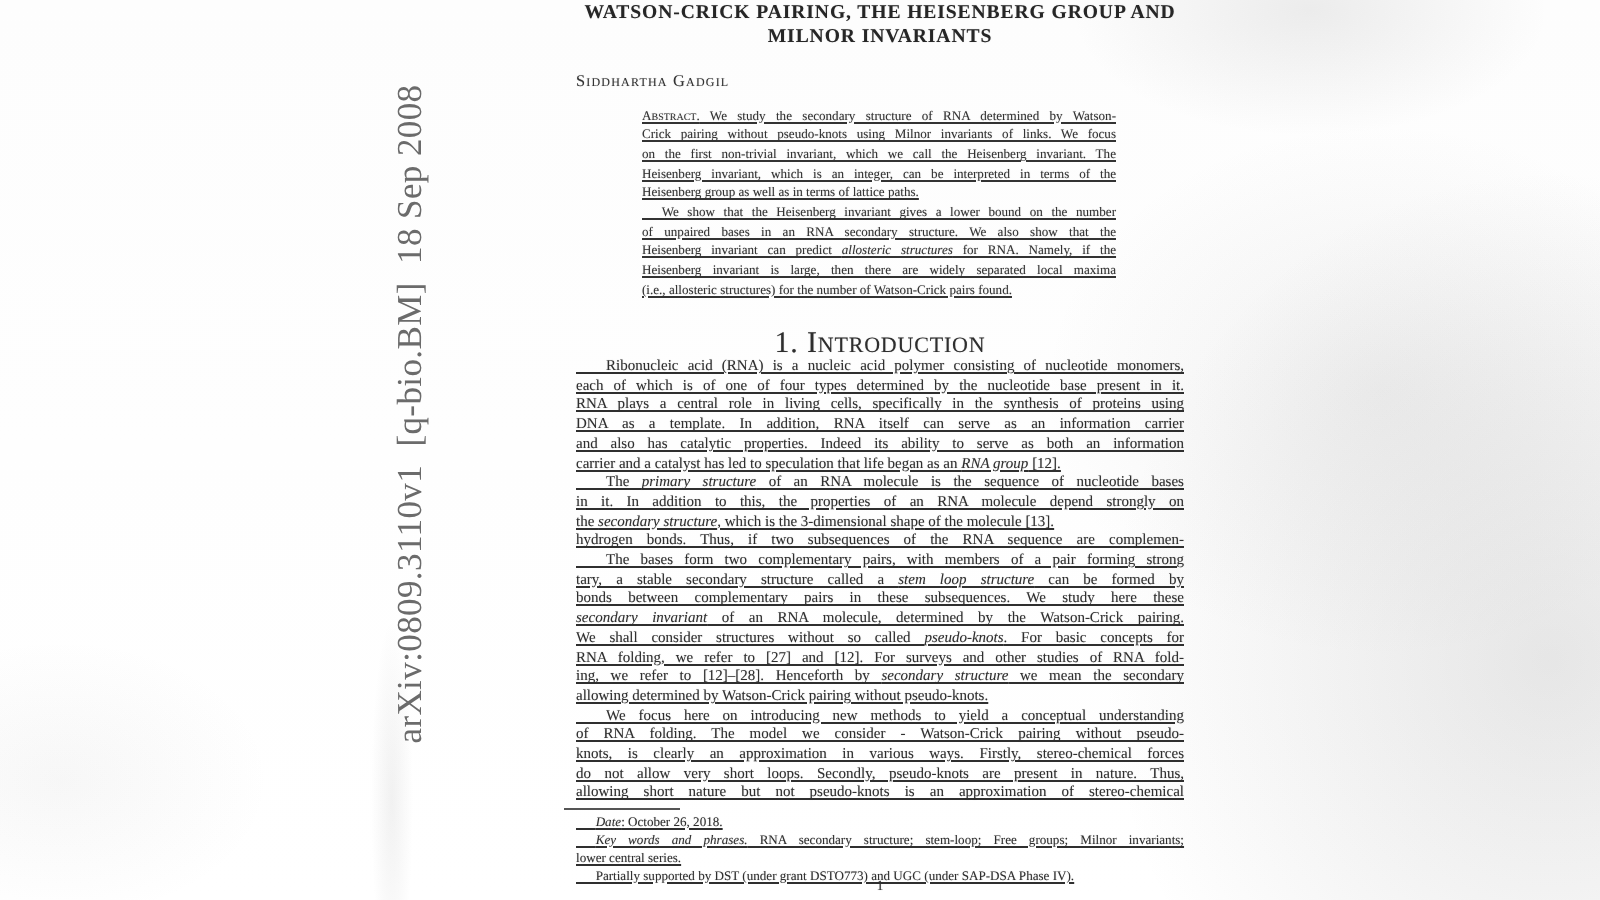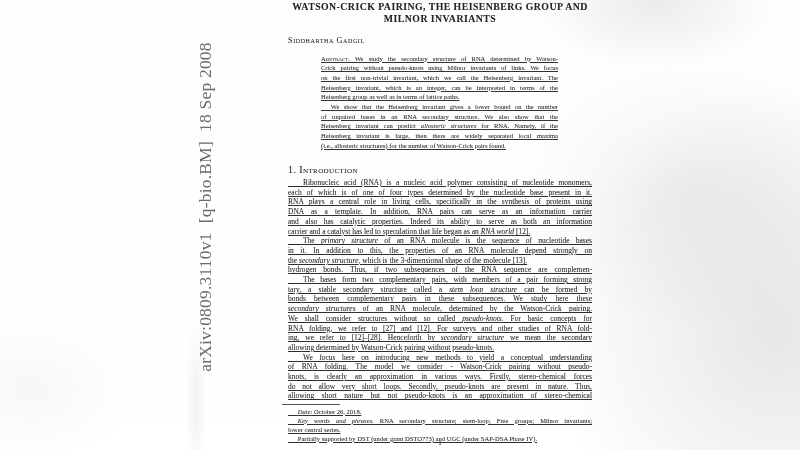--- a/index.html
+++ b/index.html
@@ -23,22 +23,22 @@
   }
   .textblock{position:absolute;left:288px;top:0;width:304px;height:450px;
     text-shadow:0 0 0.5px rgba(60,60,60,0.35);}
   .title{position:absolute;top:1px;left:0;right:0;font-weight:bold;
     font-size:9.8px;line-height:11.5px;letter-spacing:0.45px;color:#262626;}
   .title .ln{text-align:center;}
   .author{position:absolute;top:36px;left:0;right:0;text-align:left;
     font-variant:small-caps;font-size:8.2px;letter-spacing:0.6px;color:#333;}
   .abstract{position:absolute;top:53.5px;left:33px;width:237px;
     font-size:6.55px;line-height:9.7px;color:#333;}
-  .heading{position:absolute;top:164px;left:0;right:0;
-    font-variant:small-caps;font-size:10px;letter-spacing:0.4px;color:#2e2e2e;}
+  .heading{position:absolute;top:164px;left:0;right:0;text-align:center;
+    font-variant:small-caps;font-size:15px;letter-spacing:0.4px;color:#2e2e2e;}
   .bodytext{position:absolute;top:178px;left:0;width:304px;
     font-size:7.5px;line-height:9.7px;}
   .footrule{position:absolute;top:404px;left:-6px;width:58px;height:0;
     border-top:0.9px solid #555;}
   .footnotes{position:absolute;top:406.5px;left:0;width:304px;
     font-size:6.55px;line-height:9.1px;}
   .pagenum{position:absolute;top:439px;left:0;right:0;text-align:center;font-size:7px;}
   .tline{text-align:justify;text-align-last:justify;text-decoration:underline;}
   .tline.last{text-align-last:left;}
   .sc{font-variant:small-caps;}
@@ -71,31 +71,31 @@
         <div class="tline">Heisenberg invariant is large, then there are widely separated local maxima</div>
         <div class="tline last">(i.e., allosteric structures) for the number of Watson-Crick pairs found.</div>
       </div>
 
     <div class="heading">1. Introduction</div>
 
     <div class="bodytext">
         <div class="tline">  Ribonucleic acid (RNA) is a nucleic acid polymer consisting of nucleotide monomers,</div>
         <div class="tline">each of which is of one of four types determined by the nucleotide base present in it.</div>
         <div class="tline">RNA plays a central role in living cells, specifically in the synthesis of proteins using</div>
-        <div class="tline">DNA as a template. In addition, RNA pairs can serve as an information carrier</div>
+        <div class="tline">DNA as a template. In addition, RNA itself can serve as an information carrier</div>
         <div class="tline">and also has catalytic properties. Indeed its ability to serve as both an information</div>
-        <div class="tline last">carrier and a catalyst has led to speculation that life began as an <i>RNA world</i> [12].</div>
+        <div class="tline last">carrier and a catalyst has led to speculation that life began as an <i>RNA group</i> [12].</div>
         <div class="tline">  The <i>primary structure</i> of an RNA molecule is the sequence of nucleotide bases</div>
         <div class="tline">in it. In addition to this, the properties of an RNA molecule depend strongly on</div>
         <div class="tline last">the <i>secondary structure</i>, which is the 3-dimensional shape of the molecule [13].</div>
         <div class="tline">hydrogen bonds. Thus, if two subsequences of the RNA sequence are complemen-</div>
         <div class="tline">  The bases form two complementary pairs, with members of a pair forming strong</div>
         <div class="tline">tary, a stable secondary structure called a <i>stem loop structure</i> can be formed by</div>
         <div class="tline">bonds between complementary pairs in these subsequences. We study here these</div>
-        <div class="tline"><i>secondary structures</i> of an RNA molecule, determined by the Watson-Crick pairing.</div>
+        <div class="tline"><i>secondary invariant</i> of an RNA molecule, determined by the Watson-Crick pairing.</div>
         <div class="tline">We shall consider structures without so called <i>pseudo-knots</i>. For basic concepts for</div>
         <div class="tline">RNA folding, we refer to [27] and [12]. For surveys and other studies of RNA fold-</div>
         <div class="tline">ing, we refer to [12]–[28]. Henceforth by <i>secondary structure</i> we mean the secondary</div>
         <div class="tline last">allowing determined by Watson-Crick pairing without pseudo-knots.</div>
         <div class="tline">  We focus here on introducing new methods to yield a conceptual understanding</div>
         <div class="tline">of RNA folding. The model we consider - Watson-Crick pairing without pseudo-</div>
         <div class="tline">knots, is clearly an approximation in various ways. Firstly, stereo-chemical forces</div>
         <div class="tline">do not allow very short loops. Secondly, pseudo-knots are present in nature. Thus,</div>
         <div class="tline">allowing short nature but not pseudo-knots is an approximation of stereo-chemical</div>
       </div>

